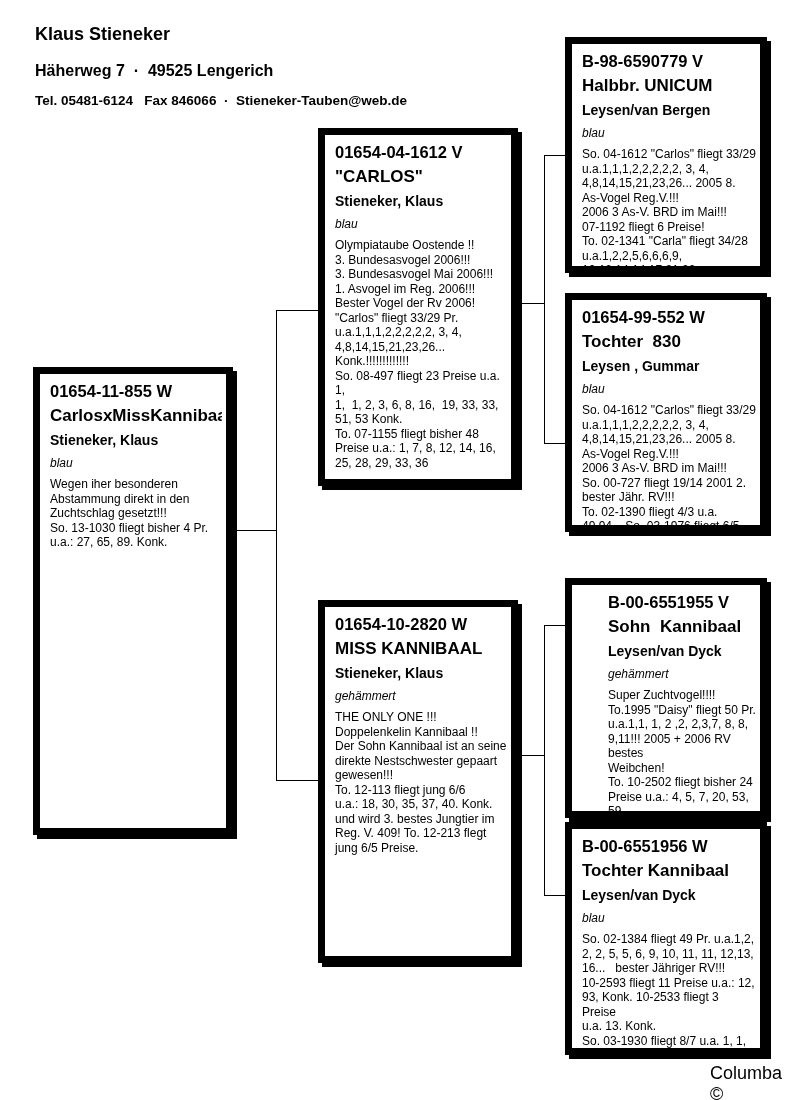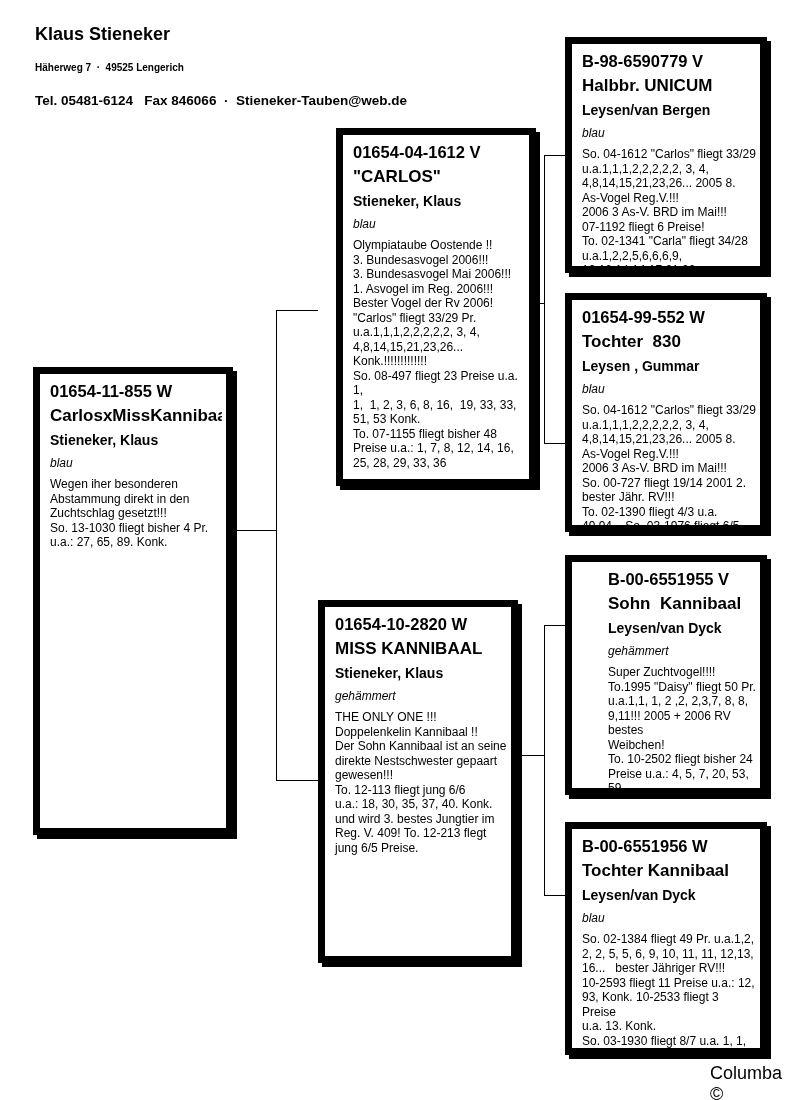--- a/index.html
+++ b/index.html
@@ -5,21 +5,21 @@
   html, body { margin: 0; padding: 0; background: #ffffff; }
   body {
     width: 800px; height: 1100px;
     position: relative;
     font-family: "Liberation Sans", sans-serif;
     color: #000;
     overflow: hidden;
   }
   .hdr { position: absolute; left: 35px; white-space: pre; font-weight: bold; }
   .hdr-name    { top: 24px;  font-size: 18px; }
-  .hdr-address { top: 62px;  font-size: 10px; }
+  .hdr-address { top: 62px;  font-size: 16px; }
   .hdr-contact { top: 93px;  font-size: 13.5px; }
 
   .box {
     position: absolute;
     background: #ffffff;
     border: 7px solid #000000;
     box-shadow: 4px 4px 0 0 #000;
     padding: 8px 4px 4px 10px;
     box-sizing: border-box;
     overflow: hidden;
@@ -62,21 +62,21 @@
   <div class="bird-name">CarlosxMissKannibaal</div>
   <div class="breeder">Stieneker, Klaus</div>
   <div class="color">blau</div>
   <div class="comment">Wegen iher besonderen
 Abstammung direkt in den
 Zuchtschlag gesetzt!!!
 So. 13-1030 fliegt bisher 4 Pr.
 u.a.: 27, 65, 89. Konk.</div>
 </div>
 
-<div class="box" style="left:336px; top:128px; width:200px; height:358px;">
+<div class="box" style="left:318px; top:128px; width:200px; height:358px;">
   <div class="ring">01654-04-1612 V</div>
   <div class="bird-name">"CARLOS"</div>
   <div class="breeder">Stieneker, Klaus</div>
   <div class="color">blau</div>
   <div class="comment">Olympiataube Oostende !!
 3. Bundesasvogel 2006!!!
 3. Bundesasvogel Mai 2006!!!
 1. Asvogel im Reg. 2006!!!
 Bester Vogel der Rv 2006!
 "Carlos" fliegt 33/29 Pr.
@@ -133,21 +133,21 @@
 u.a.1,1,1,2,2,2,2,2, 3, 4,
 4,8,14,15,21,23,26... 2005 8.
 As-Vogel Reg.V.!!!
 2006 3 As-V. BRD im Mai!!!
 So. 00-727 fliegt 19/14 2001 2.
 bester Jähr. RV!!!
 To. 02-1390 fliegt 4/3 u.a.
 49,94... So. 03-1976 fliegt 6/5</div>
 </div>
 
-<div class="box" style="left:565px; top:555px; width:202px; height:240px;padding-left:36px;">
+<div class="box" style="left:565px; top:578px; width:202px; height:240px;padding-left:36px;">
   <div class="ring">B-00-6551955 V</div>
   <div class="bird-name">Sohn  Kannibaal</div>
   <div class="breeder">Leysen/van Dyck</div>
   <div class="color">gehämmert</div>
   <div class="comment">Super Zuchtvogel!!!!
 To.1995 "Daisy" fliegt 50 Pr.
 u.a.1,1, 1, 2 ,2, 2,3,7, 8, 8,
 9,11!!! 2005 + 2006 RV bestes
 Weibchen!
 To. 10-2502 fliegt bisher 24

